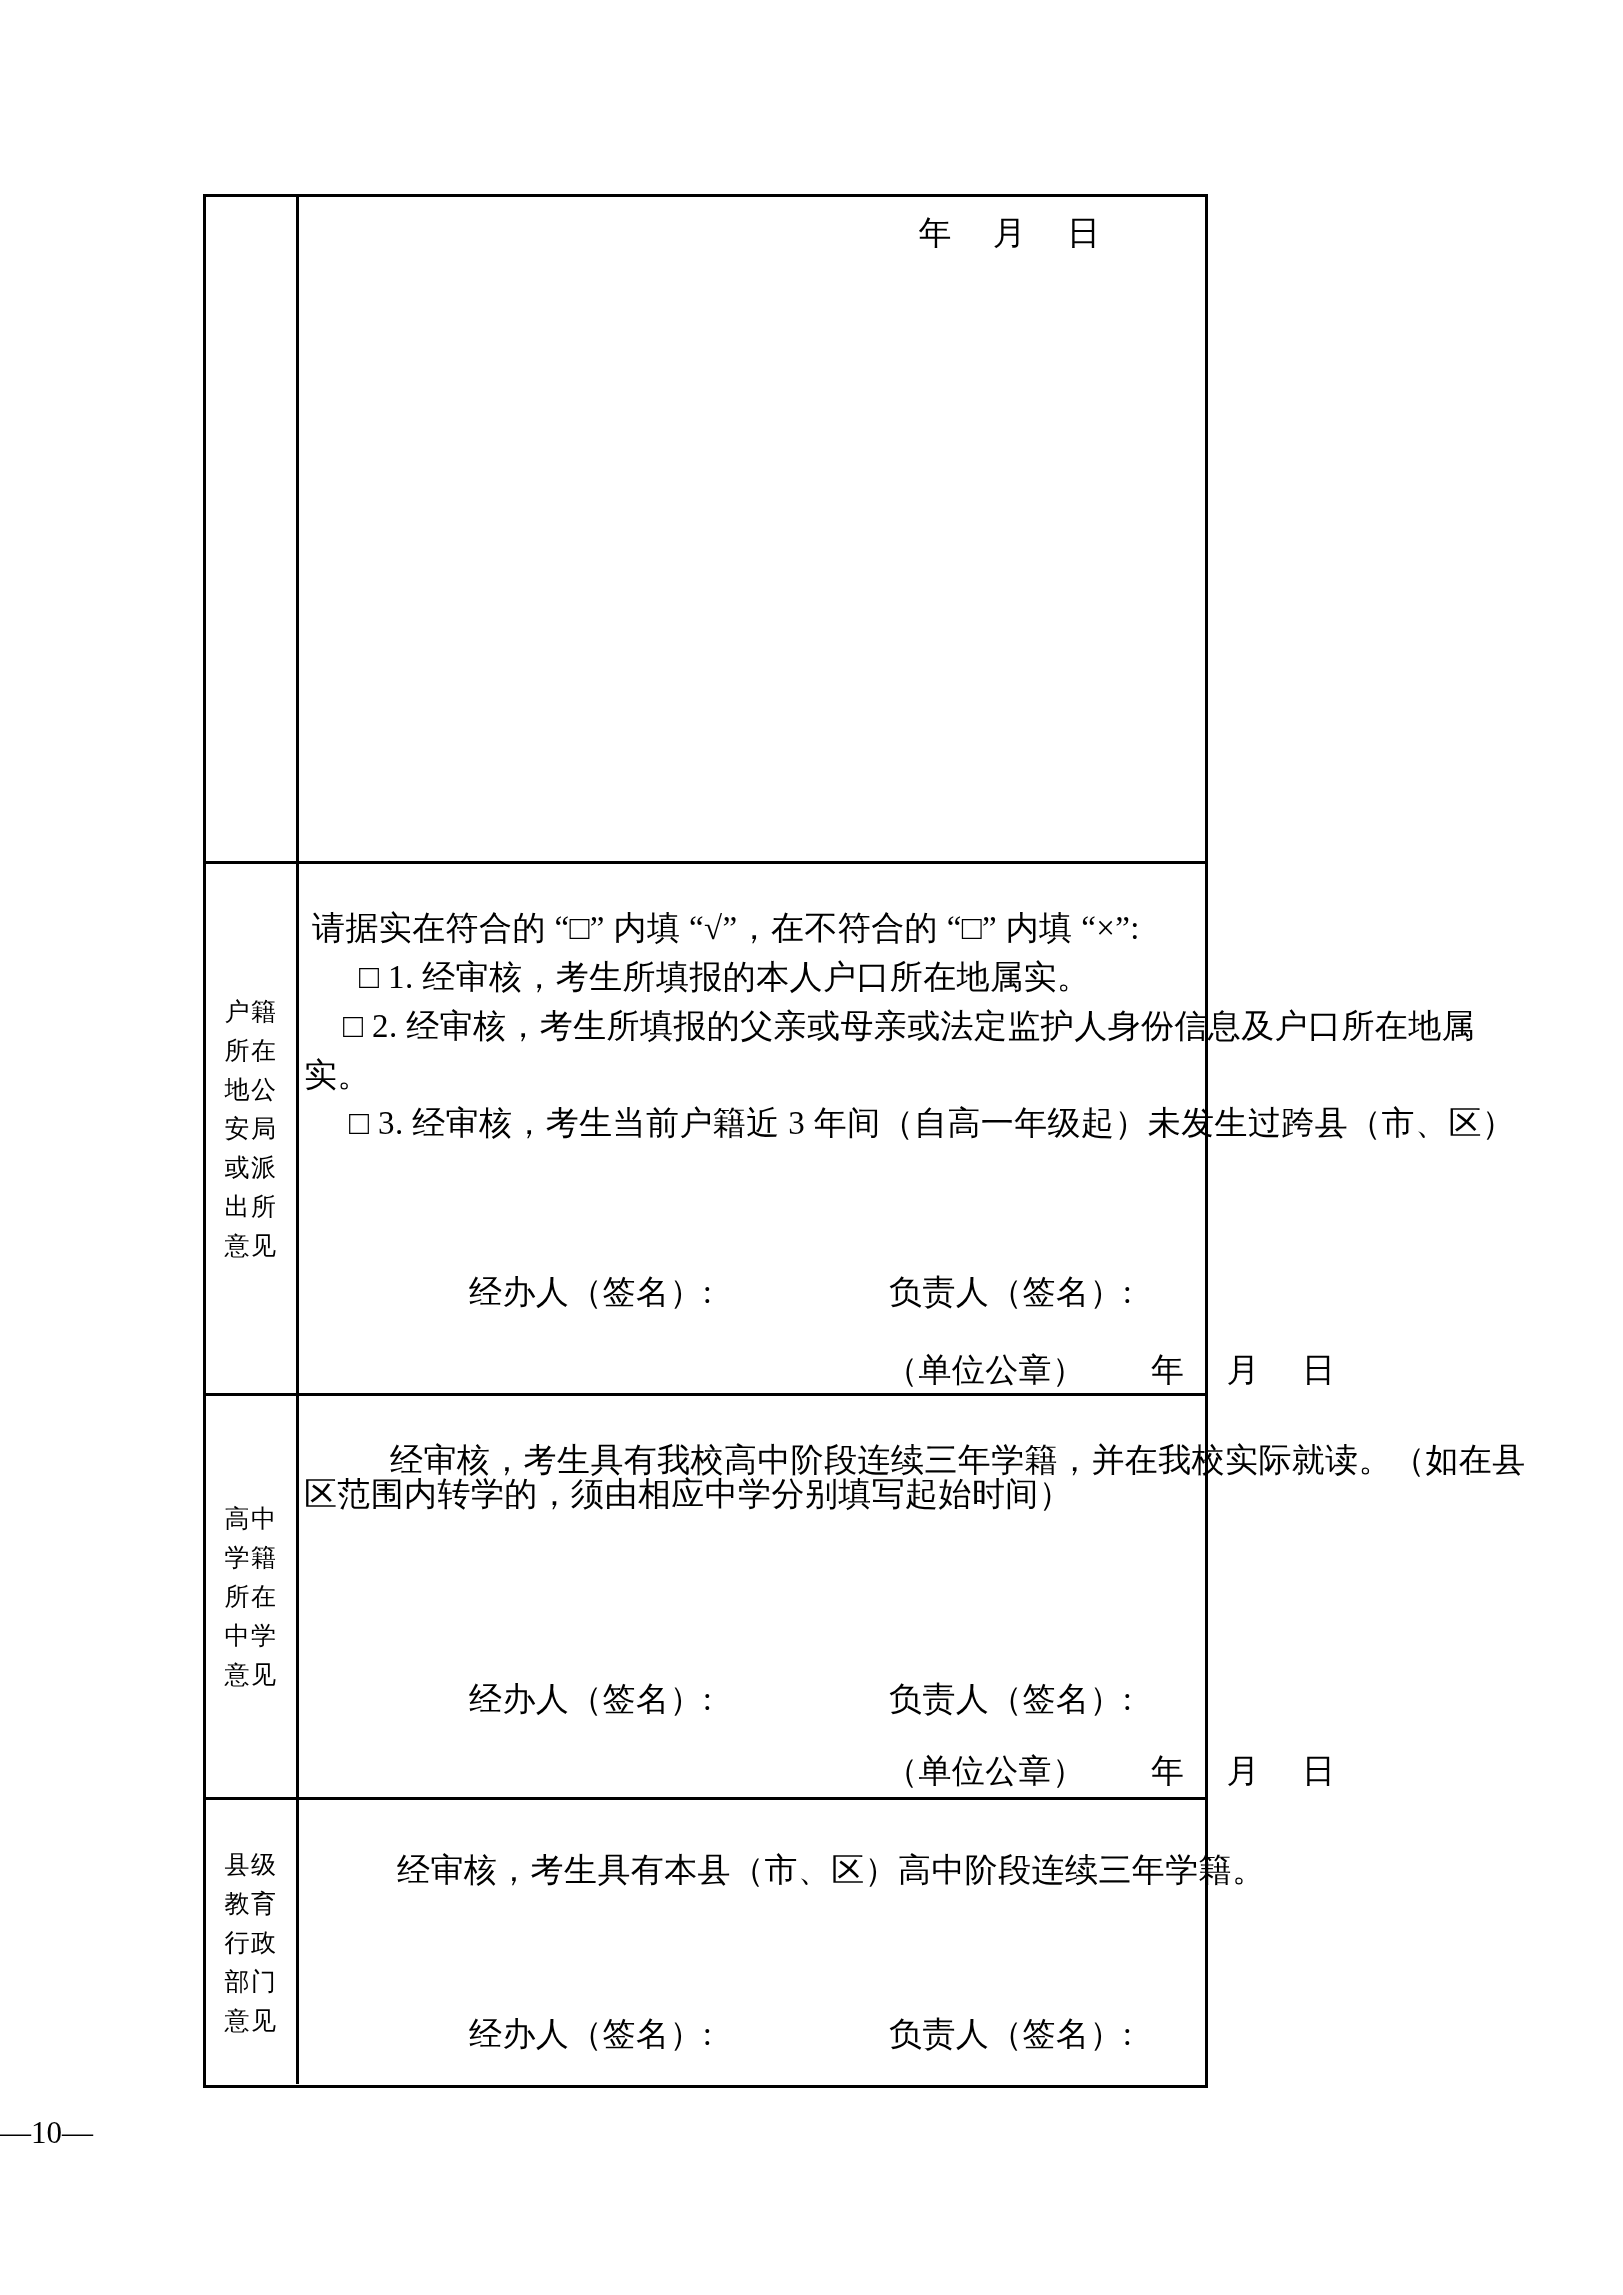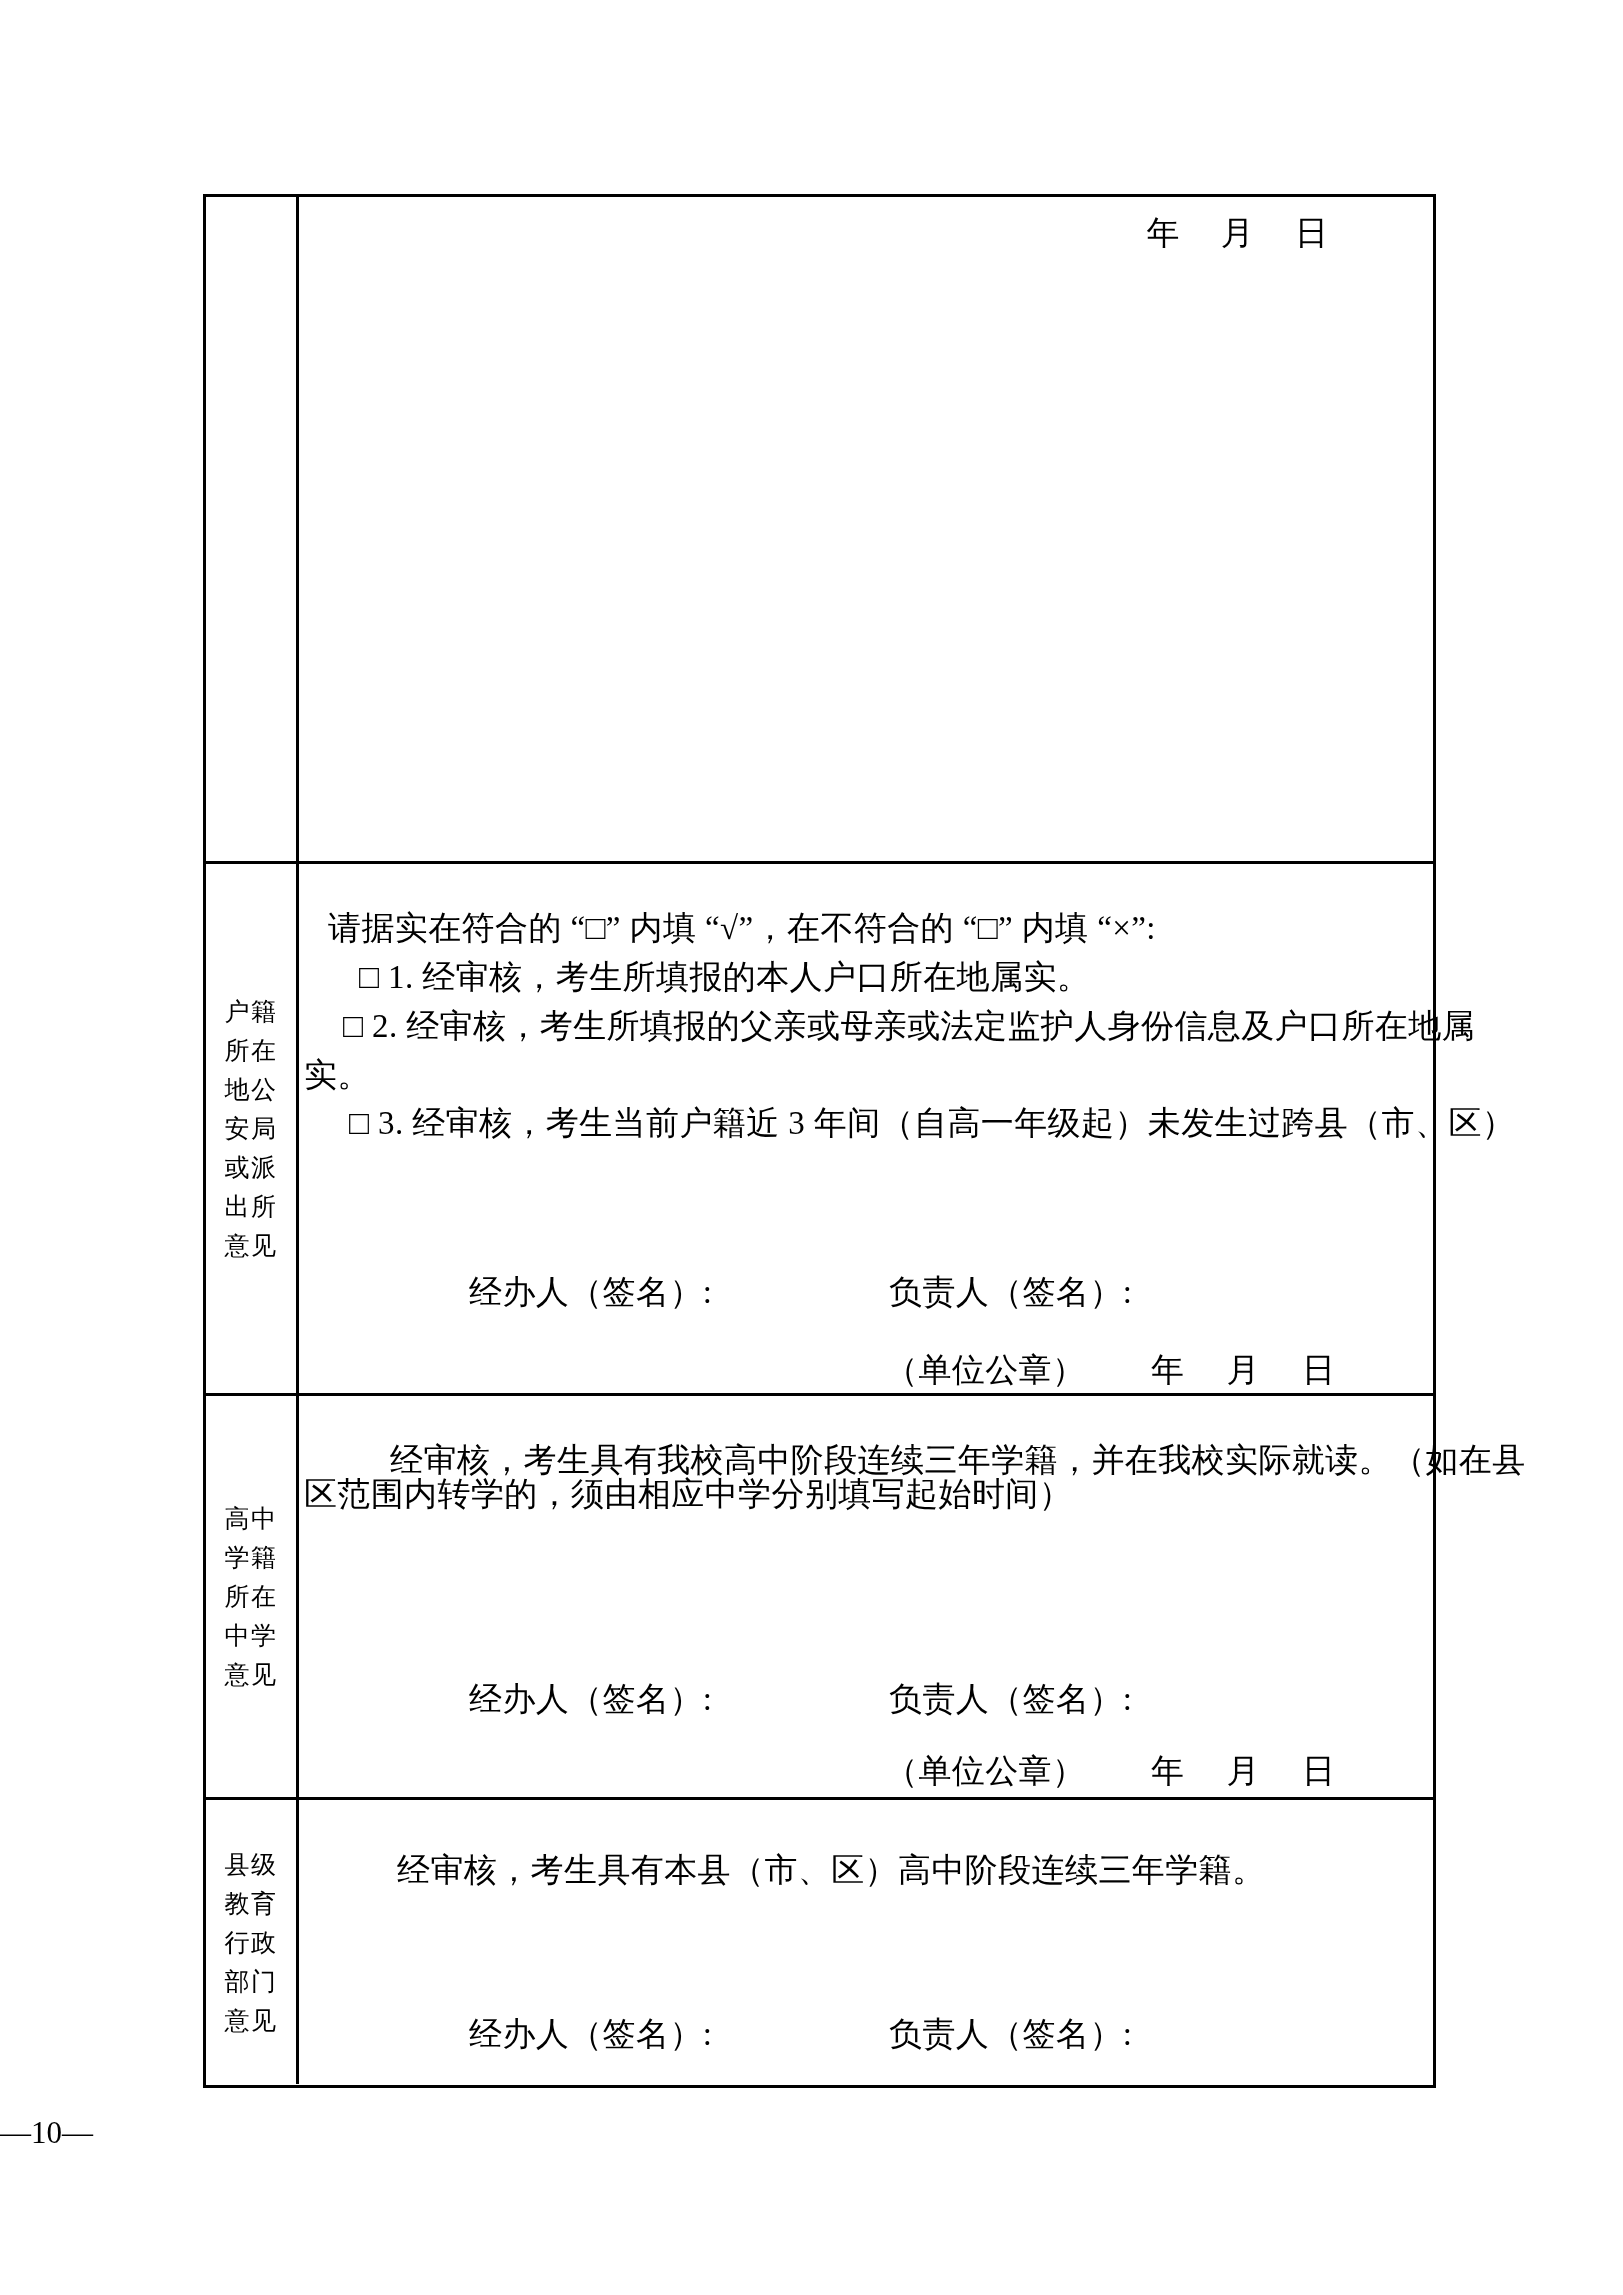--- a/index.html
+++ b/index.html
@@ -6,21 +6,21 @@
   .page{
     position:relative;
     width:1623px;height:2295px;
     background:#ffffff;
     font-family:"Liberation Serif","DejaVu Serif",serif;
     color:#000;
     overflow:hidden;
   }
   .doc-table{
     position:absolute;left:203px;top:194px;
-    width:1233px;height:1894px;
+    width:1005px;height:1894px;
     border:3.3px solid #000;
     box-sizing:border-box;
     display:flex;flex-direction:column;
     background:#fff;
   }
   .row{display:flex;box-sizing:border-box;width:100%;}
   .row + .row{border-top:3.3px solid #000;}
   .row-1{height:664px;}
   .row-2{height:532px;}
   .row-3{height:404px;}
@@ -73,21 +73,21 @@
 
     <div class="row row-2">
       <div class="label-cell">户籍
 所在
 地公
 安局
 或派
 出所
 意见</div>
       <div class="content-cell">
-        <div class="tline" style="top:46px;left:13px;margin-left:16px;">请据实在符合的 “□” 内填 “√”，在不符合的 “□” 内填 “×”:</div>
+        <div class="tline" style="top:46px;left:13px;">请据实在符合的 “□” 内填 “√”，在不符合的 “□” 内填 “×”:</div>
         <div class="tline" style="top:95px;left:44px;padding-left:16px;">□ 1. 经审核，考生所填报的本人户口所在地属实。</div>
         <div class="tline" style="top:144px;left:44px;">□ 2. 经审核，考生所填报的父亲或母亲或法定监护人身份信息及户口所在地属</div>
         <div class="tline" style="top:193px;left:4.9px;">实。</div>
         <div class="tline" style="top:241px;left:44px;padding-left:6px;">□ 3. 经审核，考生当前户籍近 3 年间（自高一年级起）未发生过跨县（市、区）</div>
         <div class="tline" style="top:410px;left:170px;">经办人（签名）:</div>
         <div class="tline" style="top:410px;left:590px;">负责人（签名）:</div>
         <div class="tline" style="top:488px;left:586px;">（单位公章）</div>
         <div class="tline" style="top:488px;left:852px;">年　 月　 日</div>
       </div>
     </div>

